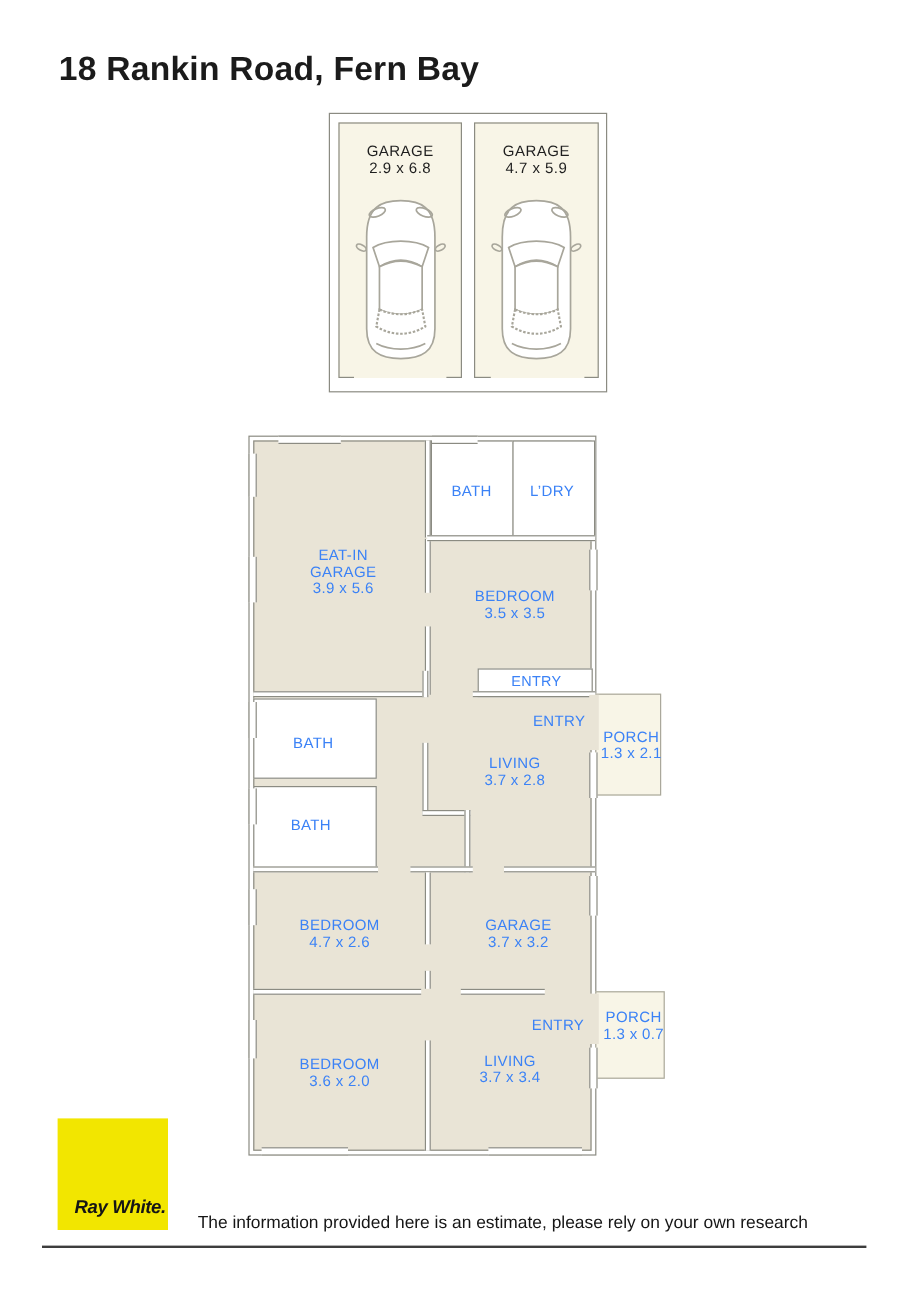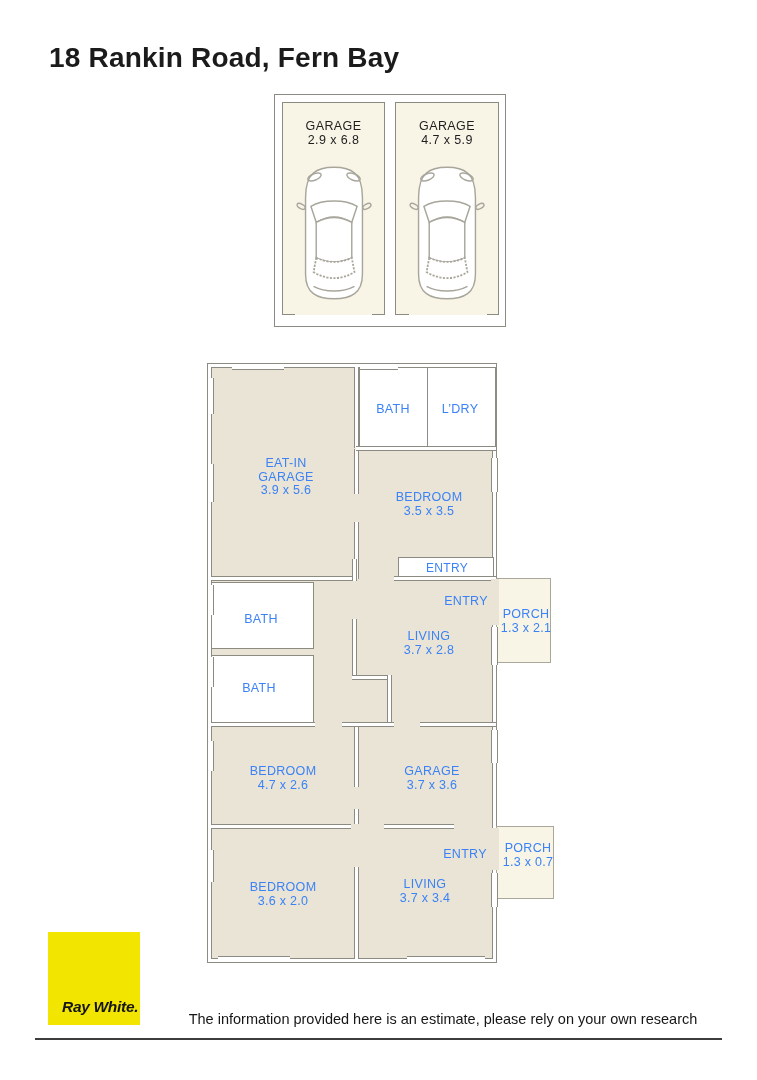--- a/index.html
+++ b/index.html
@@ -31,21 +31,21 @@
   .wv{position:absolute;width:5px;background:#fff;border-left:1px solid var(--wall);border-right:1px solid var(--wall);}
   .wh{position:absolute;height:5px;background:#fff;border-top:1px solid var(--wall);border-bottom:1px solid var(--wall);}
   .winv{position:absolute;width:7px;background:#fff;border-left:1px solid var(--wall);border-right:1px solid var(--wall);}
   .winh{position:absolute;height:7px;background:#fff;border-top:1px solid var(--wall);border-bottom:1px solid var(--wall);}
   .gapv{position:absolute;width:8px;background:var(--floor);}
   .porch{position:absolute;background:var(--outdoor);border:1px solid #aaa89c;}
   .rlabel{position:absolute;text-align:center;font-size:12.5px;line-height:13.5px;color:#3b82f6;letter-spacing:.3px;}
   
   .logo{left:48px;top:932px;width:92px;height:93px;background:var(--brand);}
   .logo .wordmark{position:absolute;left:14px;bottom:9px;font-size:15.5px;font-weight:700;font-style:italic;color:#151515;letter-spacing:-.3px;}
-  .disclaimer{left:168px;top:1011px;width:550px;text-align:center;font-size:14.5px;color:#161616;}
+  .disclaimer{left:144px;top:1011px;width:550px;text-align:center;font-size:14.5px;color:#161616;}
   .footer-line{left:35px;top:1038px;width:687px;height:2px;background:#3d3d3d;}
 </style>
 </head>
 <body>
 
 <div class="abs title">18 Rankin Road, Fern Bay</div>
 
 <div class="abs garage">
   <div class="gbay" style="left:7px;top:7px;width:103px;height:213px">
     <div class="glabel">
@@ -170,21 +170,21 @@
   <div class="rlabel" style="left:161px;top:266px;width:120px">
     <div>LIVING</div>
     <div>3.7 x 2.8</div>
   </div>
   <div class="rlabel" style="left:15px;top:401px;width:120px">
     <div>BEDROOM</div>
     <div>4.7 x 2.6</div>
   </div>
   <div class="rlabel" style="left:164px;top:401px;width:120px">
     <div>GARAGE</div>
-    <div>3.7 x 3.6</div>
+    <div>3.7 x 3.2</div>
   </div>
   <div class="rlabel" style="left:217px;top:484px;width:80px">
     <div>ENTRY</div>
   </div>
   <div class="rlabel" style="left:280px;top:478px;width:80px">
     <div>PORCH</div>
     <div>1.3 x 0.7</div>
   </div>
   <div class="rlabel" style="left:15px;top:517px;width:120px">
     <div>BEDROOM</div>

